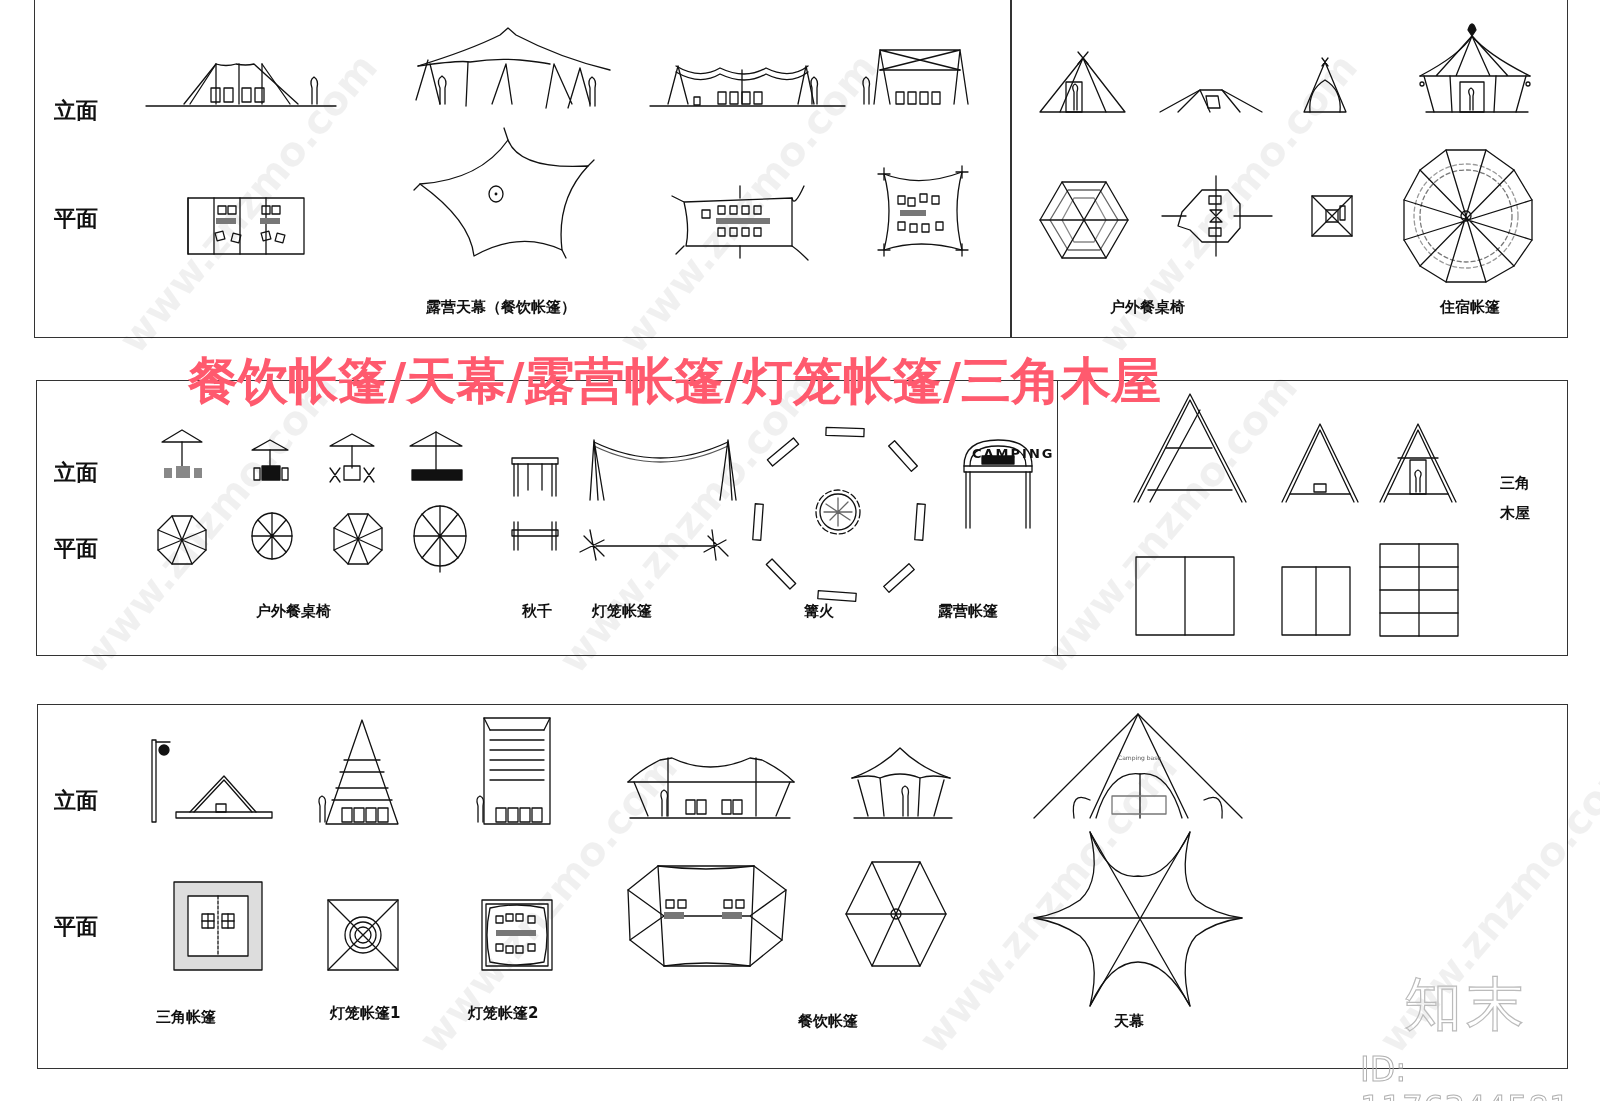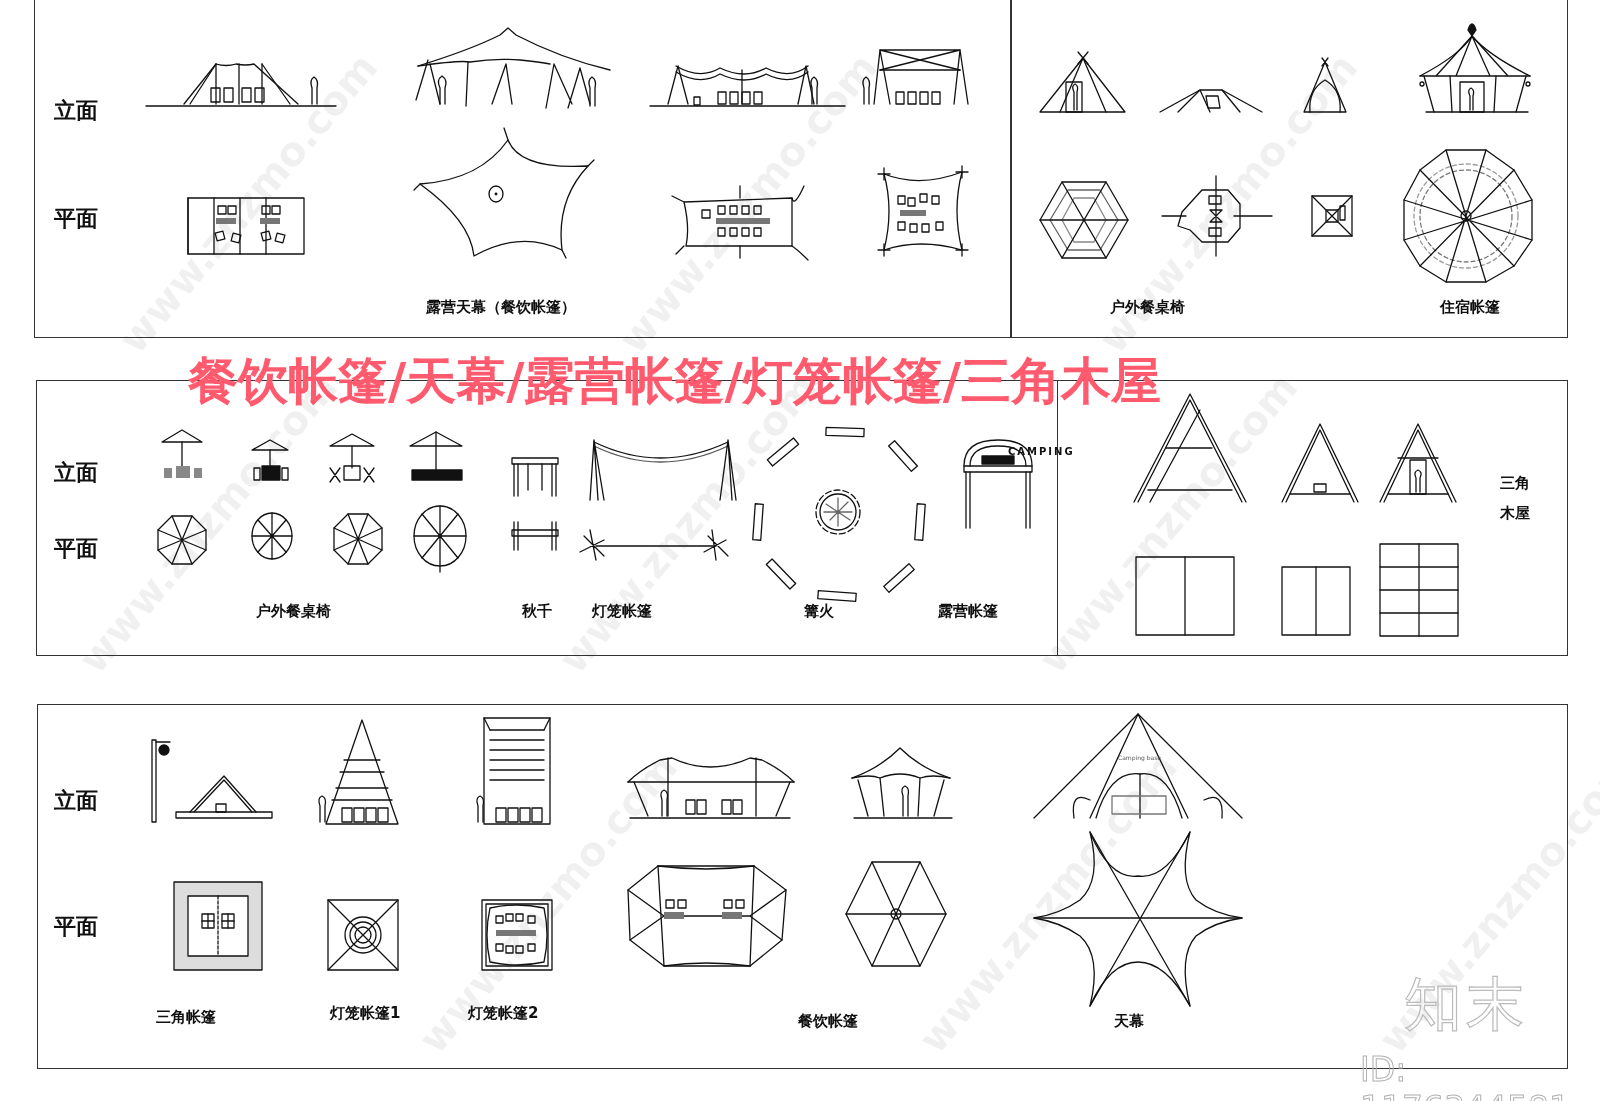--- a/index.html
+++ b/index.html
@@ -437,21 +437,21 @@
 
 <div class="row-label" style="left:54px; top:458px;">立面</div>
 <div class="row-label" style="left:54px; top:534px;">平面</div>
 <div class="label" style="left:244px; top:602px;margin-left:12px;">户外餐桌椅</div>
 <div class="label" style="left:510px; top:602px;margin-left:12px;">秋千</div>
 <div class="label" style="left:592px; top:602px;">灯笼帐篷</div>
 <div class="label" style="left:804px; top:602px;">篝火</div>
 <div class="label" style="left:938px; top:602px;">露营帐篷</div>
 <div class="label" style="left:1500px; top:474px;">三角</div>
 <div class="label" style="left:1500px; top:504px;">木屋</div>
-<div style="position:absolute; left:1008px; top:446px; font-size:10px; font-weight:bold; letter-spacing:2px; color:#111;">CAMPING</div>
+<div style="position:absolute; left:972px; top:446px; font-size:13px; font-weight:bold; letter-spacing:2px; color:#111;">CAMPING</div>
 
 <div class="row-label" style="left:54px; top:786px;">立面</div>
 <div class="row-label" style="left:54px; top:912px;">平面</div>
 <div class="label" style="left:156px; top:1008px;">三角帐篷</div>
 <div class="label" style="left:310px; top:1004px;margin-left:20px;">灯笼帐篷1</div>
 <div class="label" style="left:468px; top:1004px;">灯笼帐篷2</div>
 <div class="label" style="left:798px; top:1012px;">餐饮帐篷</div>
 <div class="label" style="left:1114px; top:1012px;">天幕</div>
 <div style="position:absolute; left:1118px; top:754px; font-size:6px; color:#555;">Camping base</div>
 

